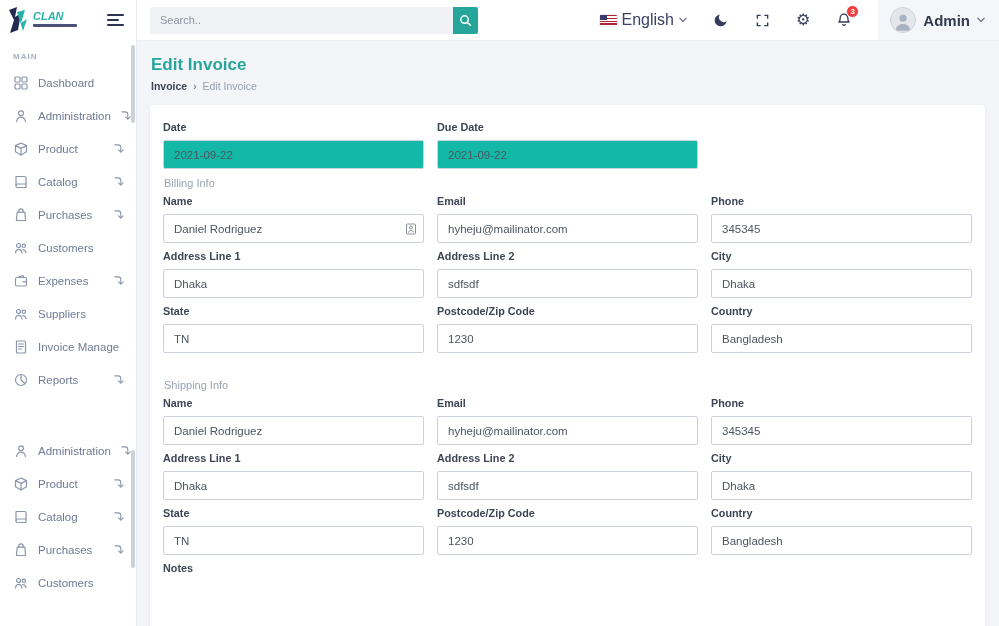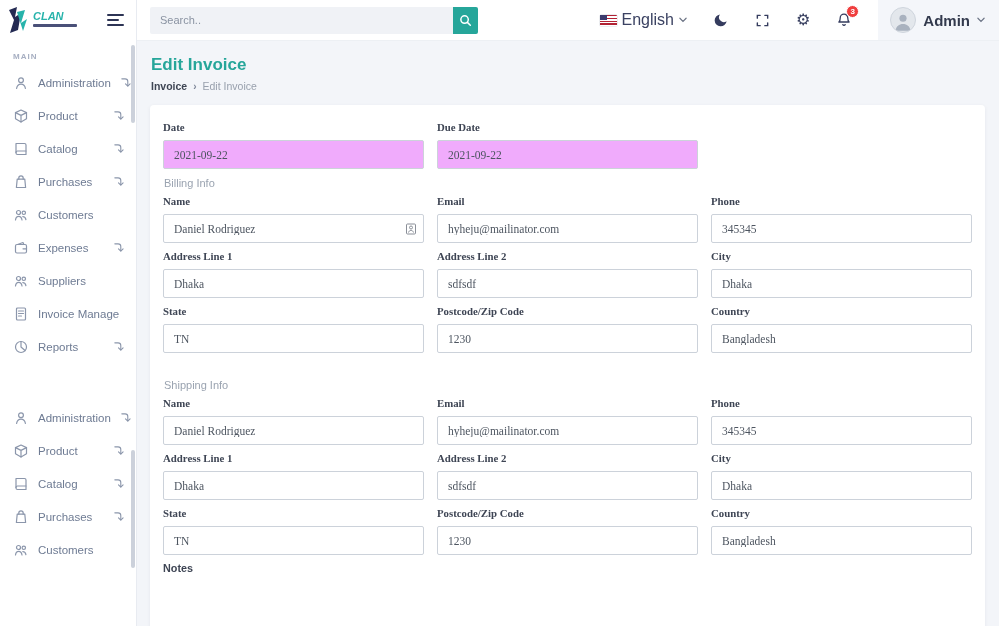--- a/index.html
+++ b/index.html
@@ -46,24 +46,24 @@
   .avatar { width:26px; height:26px; border-radius:50%; background:#e3e7ec; border:1px solid #cfd5dd; display:flex; align-items:flex-end; justify-content:center; overflow:hidden; }
   .user-name { font-size:15px; font-weight:bold; color:#333a4d; }
 
   
   .content { flex:1; padding:12px 14px 0 13px; overflow:hidden; }
   .page-title { color:#26a69a; font-size:17px; font-weight:bold; margin:3px 0 5px 1px; }
   .breadcrumb { font-size:10.5px; color:#98a0ad; margin-left:1px; display:flex; align-items:center; gap:6px; }
   .crumb-parent { color:#3e4554; font-weight:bold; cursor:pointer; }
   .crumb-sep { color:#7d8698; font-weight:bold; font-size:10px; }
   .card { margin-top:13px; background:#fff; border-radius:4px; box-shadow:0 1px 4px rgba(25,40,70,.06); padding:17px 13px 20px; height:700px; }
-  .grid3 { display:grid; grid-template-columns:1fr 1fr 1fr; column-gap:13px; margin-bottom:8px;font-family:Liberation Serif, serif; }
+  .grid3 { display:grid; grid-template-columns:1fr 1fr 1fr; column-gap:13px; margin-bottom:8px; }
   .field label { display:block; font-size:10.8px; line-height:11px; font-weight:bold; color:#3e4554; margin-bottom:7px; }
   .field input, .select-box, .notes-area { width:100%; height:29px; border:1px solid #ccd2da; border-radius:2px; padding:0 10px; font-size:11.5px; color:#4d5560; background:#fff; font-family:inherit; outline:none; }
-  .field input[readonly] { background:#f0abfc; }
+  .field input[readonly] { background:#14b8a6; }
   .input-wrap { position:relative; }
   .input-icon { position:absolute; right:7px; top:50%; transform:translateY(-50%); color:#8a8f98; display:flex; }
   .select-box { display:flex; align-items:center; justify-content:space-between; cursor:pointer; }
   .caret-tri { width:0; height:0; border-left:3.5px solid transparent; border-right:3.5px solid transparent; border-top:4.5px solid #6c7485; }
   .sel-chev { width:10px; height:7px; }
   .sel-chev path { fill:none; stroke:#444b5a; stroke-width:1.5; stroke-linecap:round; }
   .section-label { font-size:11px; color:#9aa3b0; margin:7px 1px 7px; }
 </style>
 </head>
 <body>
@@ -81,20 +81,33 @@
         </svg>
       </div>
       <div class="hamburger">
           <span></span>
           <span></span>
           <span></span>
         </div>
     </div>
 
     <div class="nav-section-label">MAIN</div>
+    <div class="nav-item">
+      <span class="nav-ico">
+          <svg viewBox="0 0 16 16">
+            <g class="i">
+              <rect x="2" y="2" width="5" height="5" rx="1"></rect>
+              <rect x="9" y="2" width="5" height="5" rx="1"></rect>
+              <rect x="2" y="9" width="5" height="5" rx="1"></rect>
+              <rect x="9" y="9" width="5" height="5" rx="1"></rect>
+            </g>
+          </svg>
+        </span>
+      <span>Dashboard</span>
+    </div>
 
 
     <div class="nav-item">
       <span class="nav-ico">
           <svg viewBox="0 0 16 16">
             <g class="i">
               <circle cx="8" cy="5.2" r="2.4"></circle>
               <path d="M3.6 13.4c.5-2.8 2.2-4.2 4.4-4.2s3.9 1.4 4.4 4.2"></path>
             </g>
           </svg>

